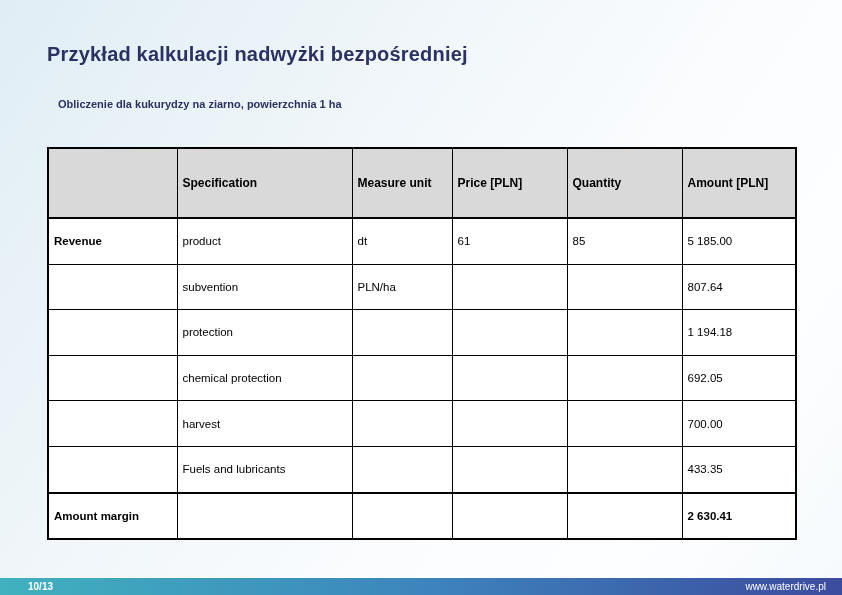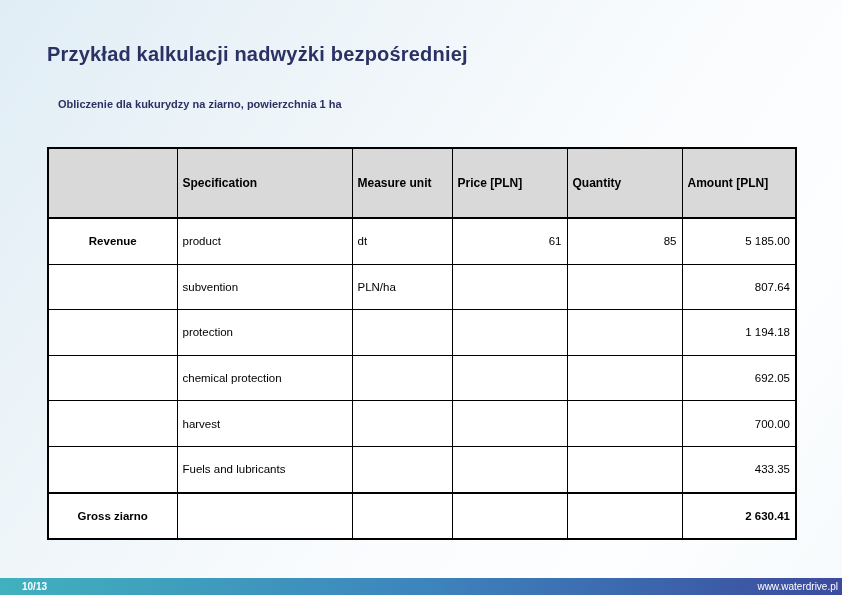--- a/index.html
+++ b/index.html
@@ -55,36 +55,36 @@
     background: #ffffff;
     height: 20.6px;
   }
   
   table.calc { border: 2px solid #000; }
   table.calc tr > *:first-child { border-left: 2px solid #000; }
   table.calc tr > *:last-child { border-right: 2px solid #000; }
   table.calc thead th { border-top: 2px solid #000; border-bottom: 2px solid #000; }
   tr.section-start td { border-top: 2px solid #000; }
   tr:last-child td { border-bottom: 2px solid #000; }
-  .num { text-align: right; padding-right: 4px; margin-top: 18px; }
-  .cat { font-weight: 700; text-align: center; }
+  .num { text-align: left; padding-right: 4px; margin-top: 18px; }
+  .cat { font-weight: 700; }
   tr.total td { font-weight: 700; }
   .footer {
     position: absolute;
     left: 0; bottom: 0;
     width: 842px; height: 17px;
     background: linear-gradient(90deg, #40b1be 0%, #3d85bd 50%, #3c4b9e 100%);
     display: flex;
     justify-content: space-between;
     align-items: center;
     color: #ffffff;
     font-size: 10px;
   }
-  .footer .page { font-weight: 700; padding-left: 22px; }
-  .footer .url { font-weight: 400; padding-right: 4px; }
+  .footer .page { font-weight: 700; padding-left: 28px; }
+  .footer .url { font-weight: 400; padding-right: 16px; }
 </style>
 </head>
 <body>
 
 <div class="slide">
 
   <div class="title">Przykład kalkulacji nadwyżki bezpośredniej</div>
   <div class="subtitle">Obliczenie dla kukurydzy na ziarno, powierzchnia 1 ha</div>
 
   <table class="calc">
@@ -149,21 +149,21 @@
       </tr>
       <tr>
         <td class="cat"></td>
         <td>Fuels and lubricants</td>
         <td></td>
         <td class="num"></td>
         <td class="num"></td>
         <td class="num">433.35</td>
       </tr>
       <tr class="section-start total">
-        <td class="cat">Gross ziarno</td>
+        <td class="cat">Amount margin</td>
         <td></td>
         <td></td>
         <td class="num"></td>
         <td class="num"></td>
         <td class="num">2 630.41</td>
       </tr>
     </tbody>
   </table>
 
   <div class="footer">

